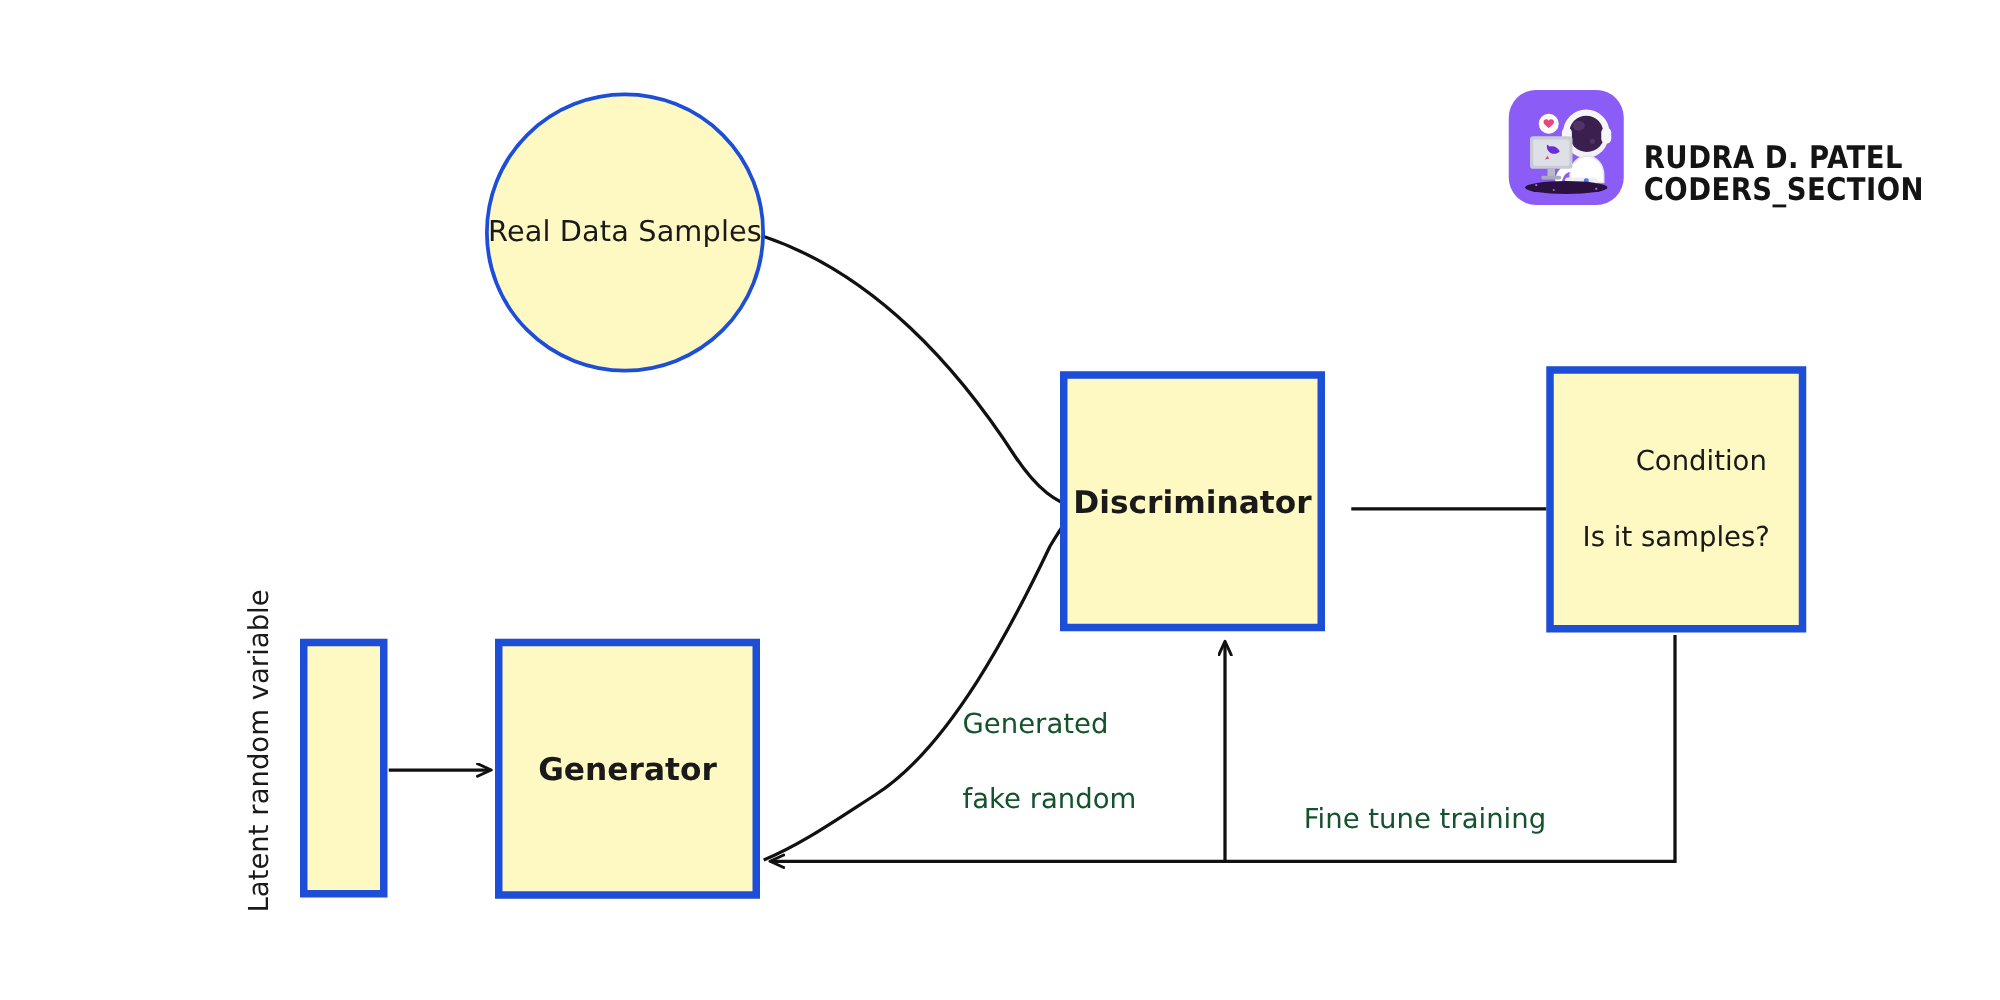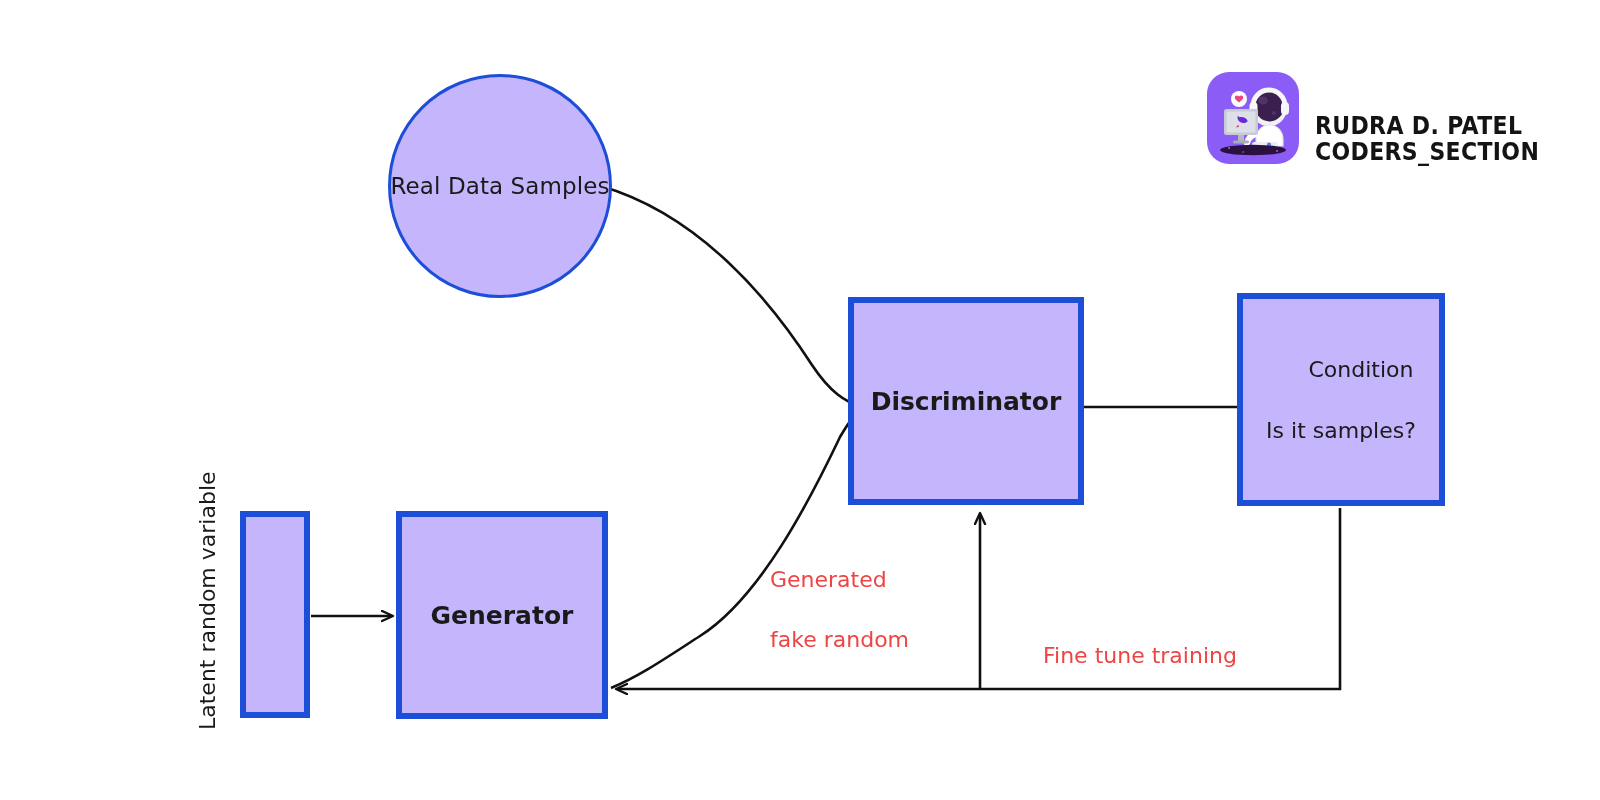--- a/index.html
+++ b/index.html
@@ -21,21 +21,21 @@
     position: absolute;
     left: 0; top: 0;
     width: 1600px;
     height: 800px;
   }
 
   .node {
     position: absolute;
     box-sizing: border-box;
     border: 6px solid #1d4ed8;
-    background: #c4b5fd;
+    background: #fef9c3;
     display: flex;
     align-items: center;
     justify-content: center;
     text-align: center;
   }
 
   
   #real-data-circle {
     left: 388px;
     top: 74px;
@@ -84,21 +84,21 @@
   }
   #generator-box .label {
     font-size: 25px;
     font-weight: 700;
   }
 
   
   #discriminator-box {
     left: 848px;
     top: 297px;
-    width: 236px;
+    width: 212px;
     height: 208px;
   }
   #discriminator-box .label {
     font-size: 25px;
     font-weight: 700;
   }
 
   
   #condition-box {
     left: 1237px;
@@ -112,21 +112,21 @@
     font-size: 22px;
     font-weight: 400;
   }
   #condition-box .label.first { margin-bottom: 36px; margin-left: 40px; }
 
   
   .edge-label {
     position: absolute;
     font-size: 22px;
     line-height: 30px;
-    color: #ef4444;
+    color: #14532d;
     white-space: pre-line;
   }
   #generated-fake-label {
     left: 770px;
     top: 535px;
     text-align: left;
   }
   #fine-tune-label {
     left: 1043px;
     top: 641px;

